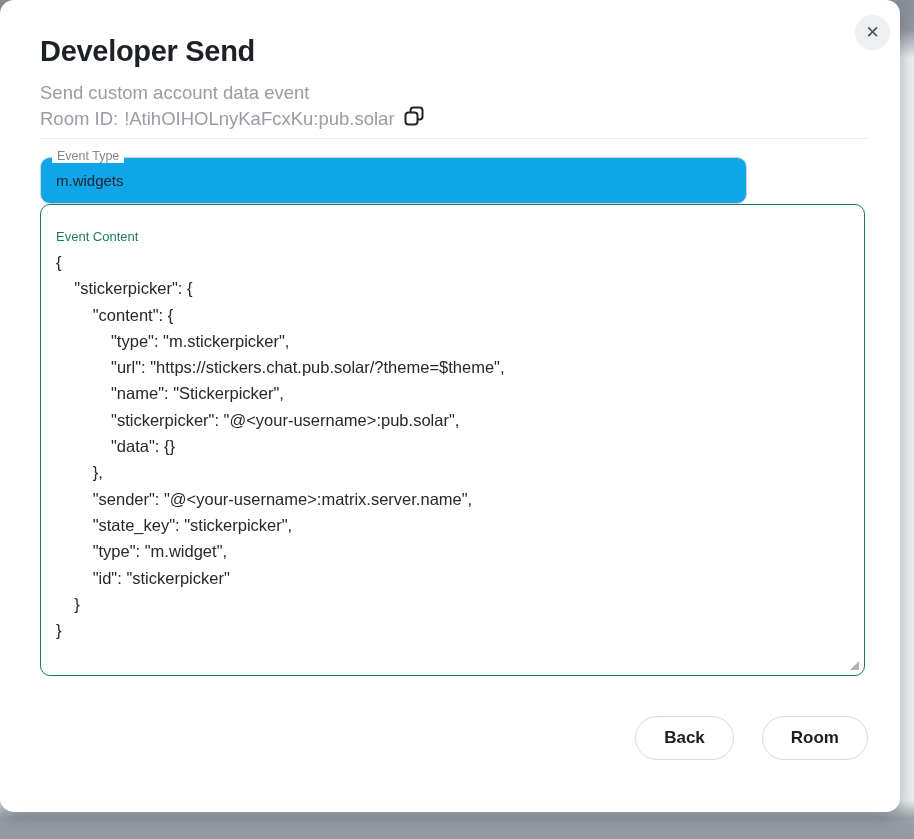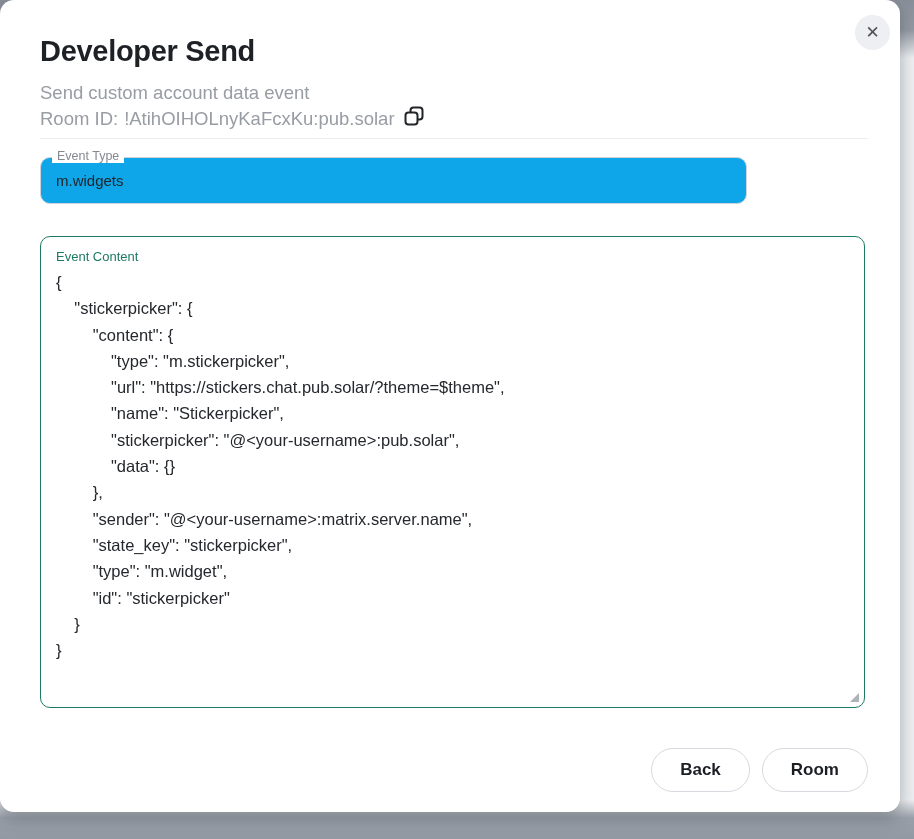--- a/index.html
+++ b/index.html
@@ -91,26 +91,25 @@
     color:#85898f;
     line-height:14px;
   }
   .field-outline .field-value{
     font-size:15px;
     color:#23262b;
     text-align:center;
   }
   .content-box{
     position:relative;
-    margin-top:32px;
     width:825px;height:472px;
     border:1.5px solid var(--accent-teal);
     border-radius:10px;
     background:#fff;
-    padding:12px 12px 0 15px;
+    padding:24px 12px 0 15px;
     overflow:hidden;
   }
   .content-label{
     font-size:13px;
     color:var(--accent-teal);
     line-height:16px;
   }
   .code-area{
     margin-top:4px;
     font-size:16.5px;
@@ -131,21 +130,21 @@
     width:0;height:0;
     border-left:9px solid transparent;
     border-bottom:9px solid #aeb3b9;
     cursor:nwse-resize;
   }
   .footer{
     margin-top:40px;
     width:828px;
     display:flex;
     justify-content:flex-end;
-    gap:12px;
+    gap:28px;
   }
   .pill-btn{
     height:44px;
     padding:0 28px;
     border:1.5px solid #d6dade;
     border-radius:22px;
     background:#fff;
     font-family:inherit;
     font-size:17px;
     font-weight:600;

